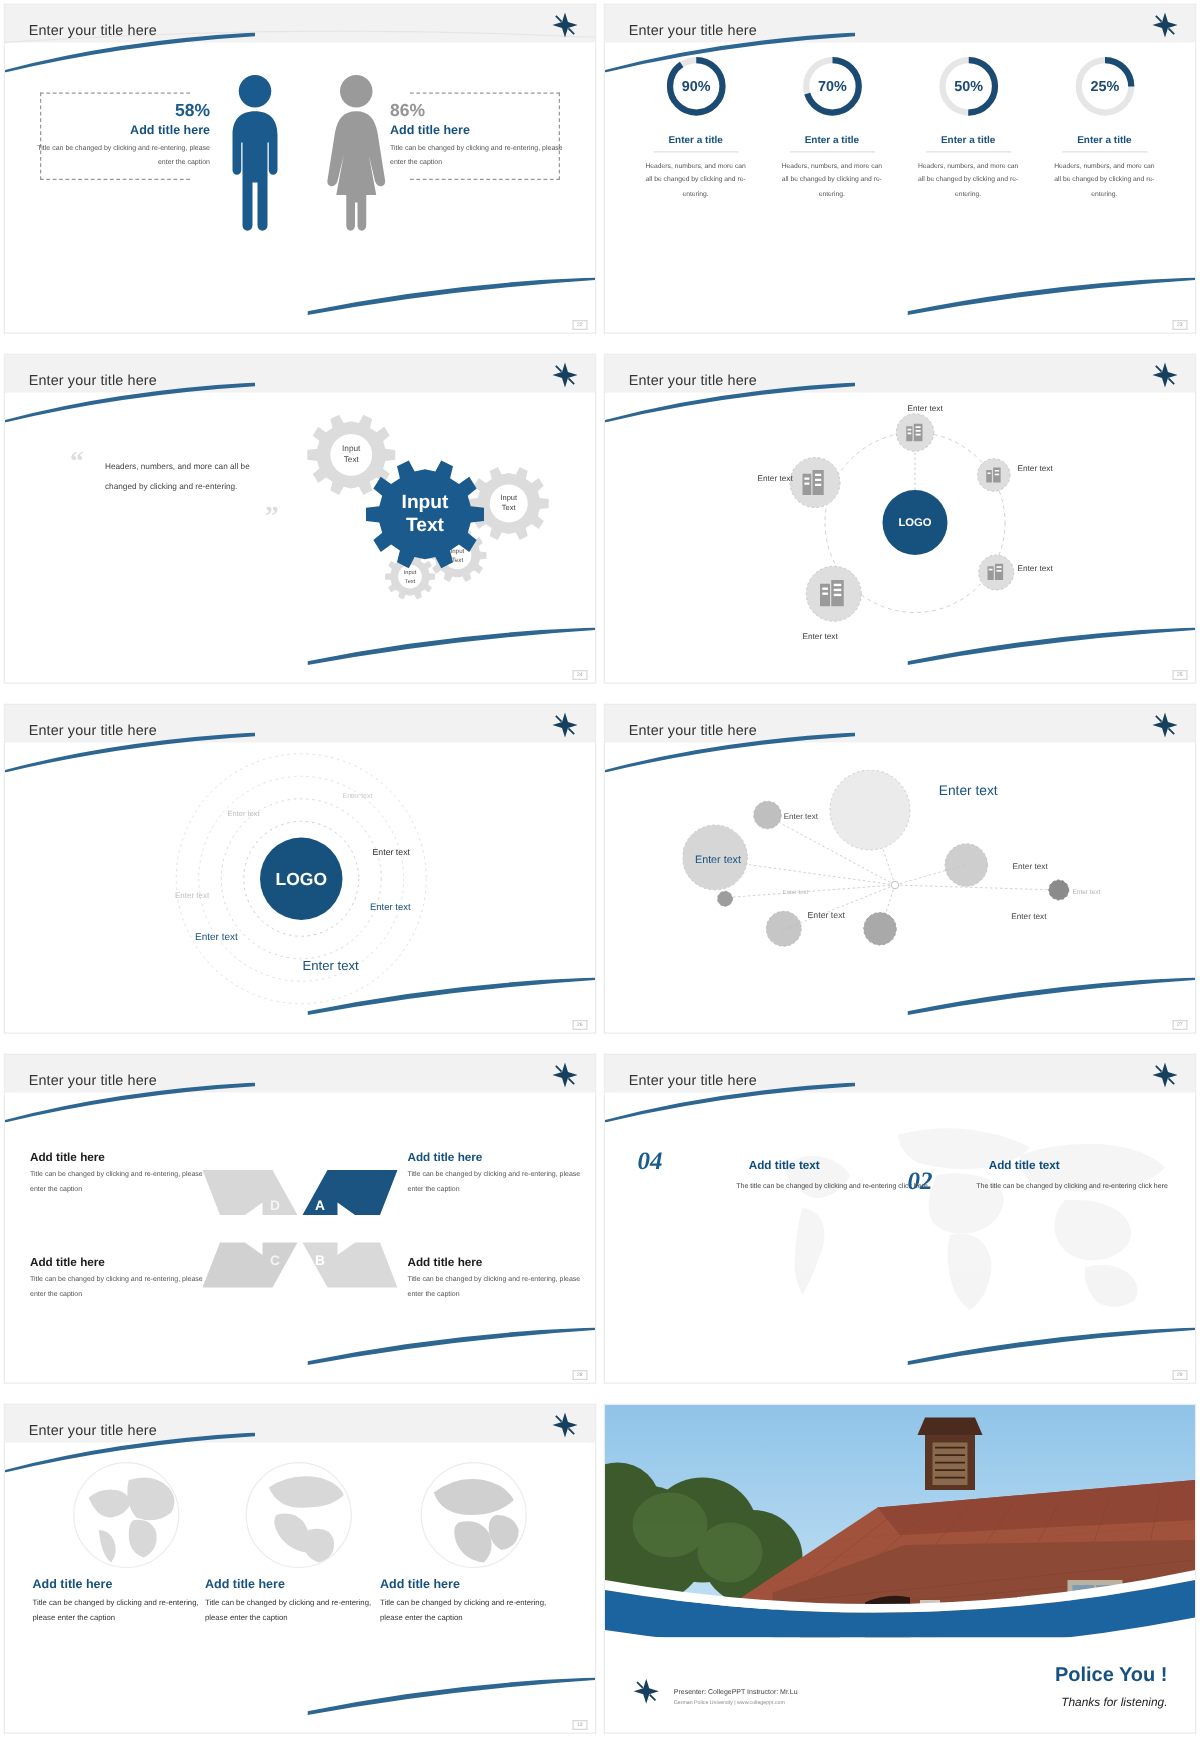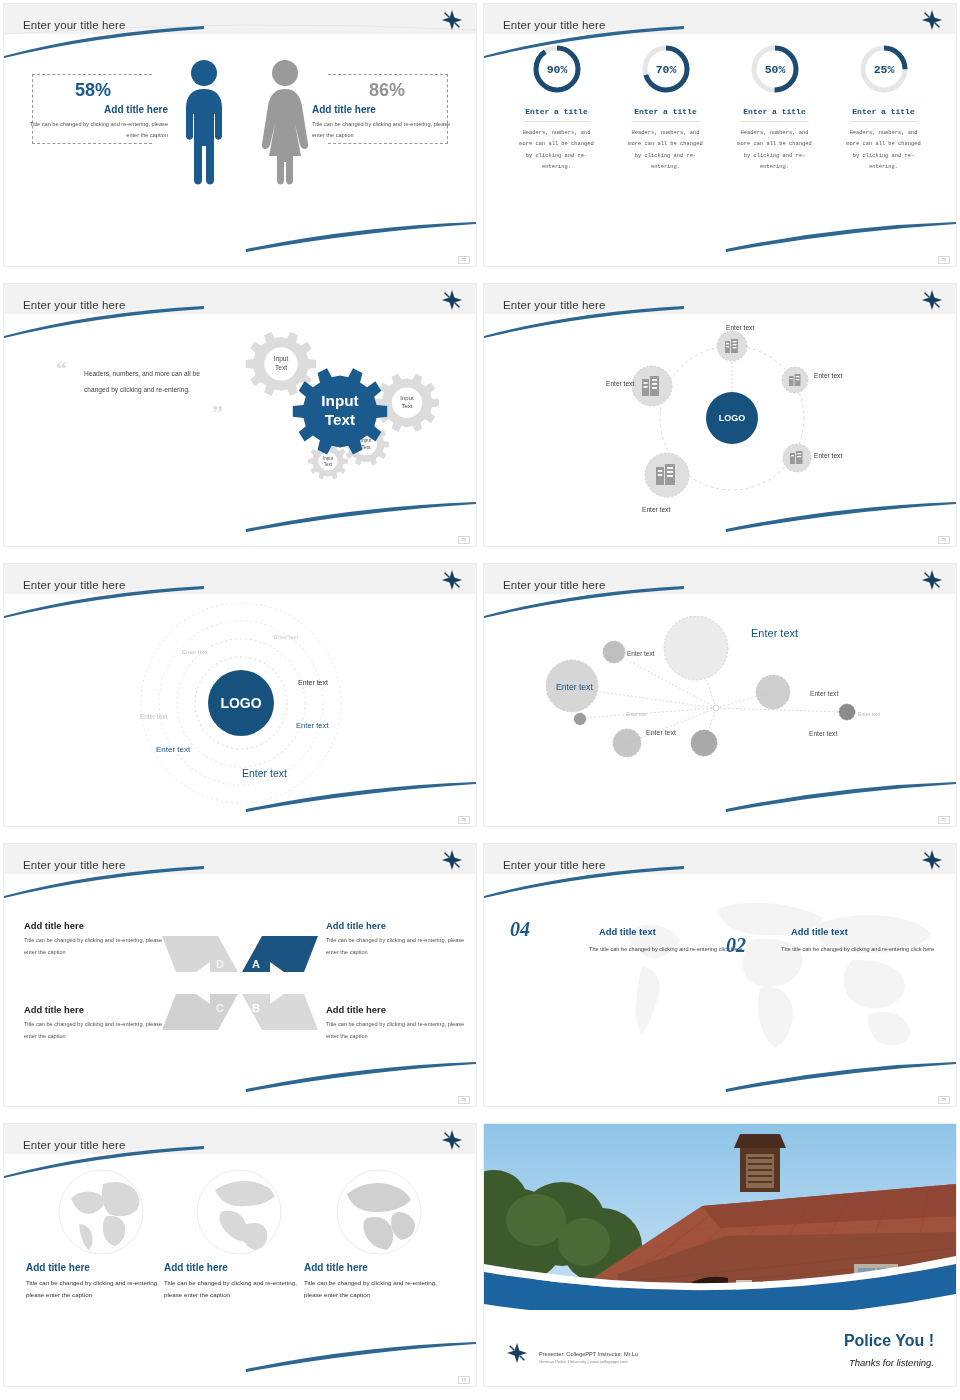--- a/index.html
+++ b/index.html
@@ -45,30 +45,30 @@
   .swoosh-top { position: absolute; left: 0; top: 22px; width: 200px; height: 32px; }
   .swoosh-bot { position: absolute; right: 0; bottom: 14px; width: 230px; height: 30px; }
   .pagenum {
     position: absolute; right: 6px; bottom: 2px;
     font-size: 4px; color: #999; border: 1px solid #d8d8d8;
     padding: 1px 3px; background: #fff; line-height: 1;
   }
   .body { position: absolute; left: 0; top: 34px; width: 472px; height: 210px; }
   .pp-fig { position: absolute; top: 20px; }
   .pp-col { position: absolute; top: 42px; width: 150px; }
-  .pp-pct { font-size: 18px; font-weight: bold; text-align: center; }
+  .pp-pct { font-size: 14px; font-weight: bold; }
   .pp-pct.blue { color: #1b5a8c; }
   .pp-pct.gray { color: #949494; }
   .pp-h { font-size: 10px; font-weight: bold; color: #16517f; margin-top: 3px; }
   .pp-p { font-size: 5.6px; color: #555; line-height: 1.9; margin-top: 4px; }
   .pp-brk { position: absolute; border: 1px dashed #999; border-right: none; }
 
   
   .dn-row { position: absolute; left: 18px; top: 4px; width: 436px; display: flex; }
-  .dn-cell { width: 109px; text-align: center; font-family: Liberation Mono, monospace; }
+  .dn-cell { width: 109px; text-align: center; }
   .dn-ring { margin: 0 auto; }
   .dn-pct { font-size: 11.5px; font-weight: bold; fill: #1b4a72; }
   .dn-t { font-size: 8px; font-weight: bold; color: #16517f; margin-top: 6px; }
   .dn-rule { width: 68px; height: 1px; background: #e0e0e0; margin: 5px auto 6px; }
   .dn-p { font-size: 5.4px; color: #555; line-height: 2.1; padding: 0 14px; }
 
   
   .qt { position: absolute; font-family: "Liberation Serif", serif; color: #dcdcdc; font-weight: bold; }
   .gq-text { position: absolute; left: 80px; top: 48px; width: 135px; font-size: 6.6px; color: #444; line-height: 2.4; }
 

